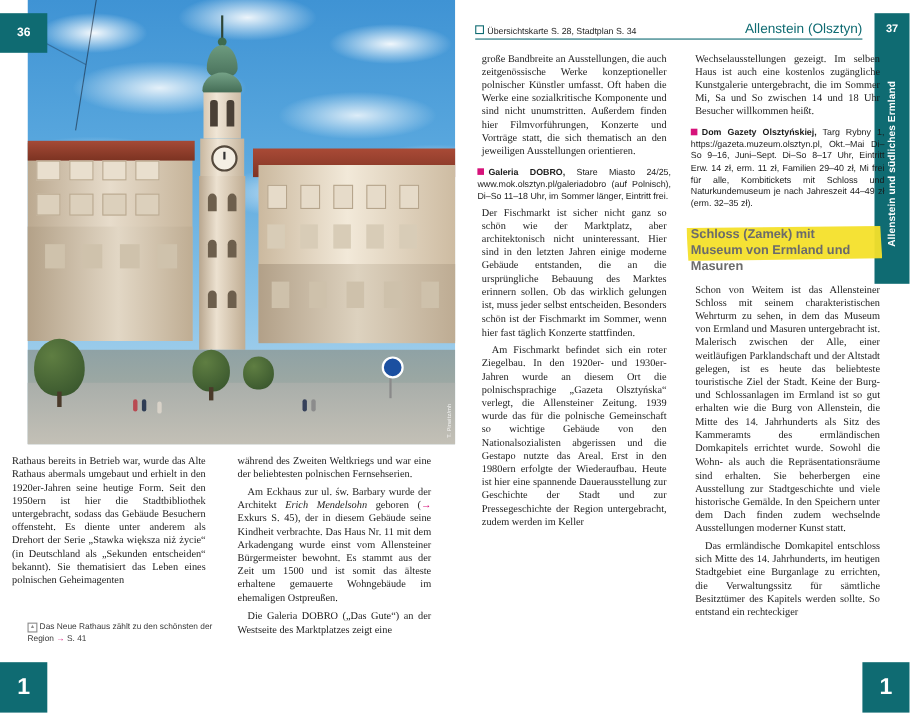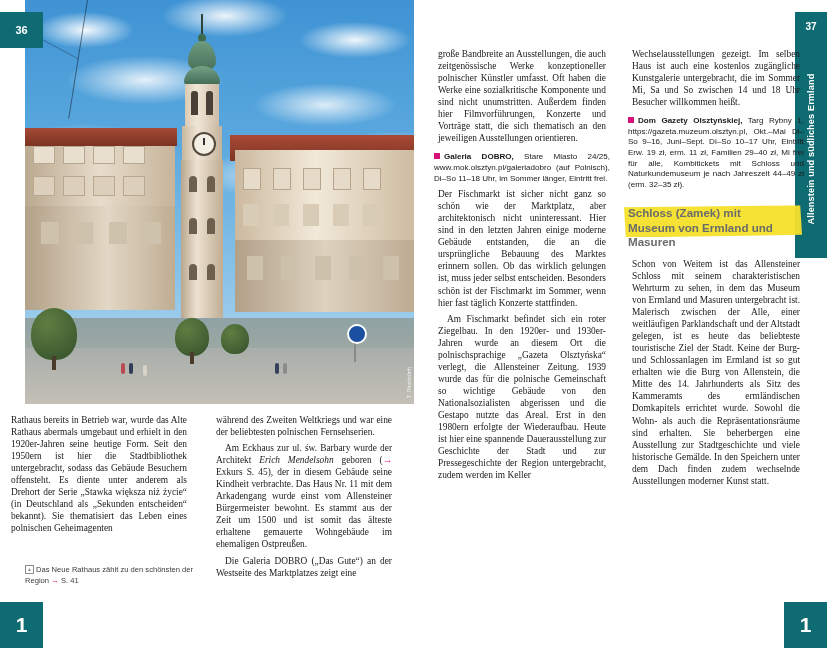--- a/index.html
+++ b/index.html
@@ -299,20 +299,24 @@
       <span>der Region</span>
       <span class="arrow">→</span>
       <span>S. 41</span>
     </div>
 
     <div class="chapbox-left">1</div>
   </div>
 
   <div class="right-page">
 
+    <div class="rheader">
+      <div class="hleft"><span class="map-icon"></span><span>Übersichtskarte S. 28, Stadtplan S. 34</span></div>
+      <div class="hright">Allenstein (Olsztyn)</div>
+    </div>
 
     <div class="pagenum-right">37</div>
     <div class="sidetab">
         <span>Allenstein und südliches Ermland</span>
       </div>
 
     <div class="rcols">
 
       <div class="rcol c1">
         <p class="body">große Bandbreite an Ausstellungen, die auch zeitgenössische Werke konzeptioneller polnischer Künstler umfasst. Oft haben die Werke eine sozialkritische Komponente und sind nicht unumstritten. Außerdem finden hier Filmvorführungen, Konzerte und Vorträge statt, die sich thematisch an den jeweiligen Ausstellungen orientieren.</p>
@@ -321,27 +325,28 @@
 
 
         <p class="body"><span>Der Fischmarkt ist sicher nicht ganz so schön wie der Marktplatz, aber architektonisch nicht uninteressant. Hier sind in den letzten Jahren einige moderne Gebäude entstanden, die an die ursprüngliche Bebauung des Marktes erinnern sollen. Ob das wirklich gelungen ist, muss jeder selbst entscheiden. Besonders schön ist der Fischmarkt im Sommer, wenn hier fast täglich </span><b>Konzerte</b><span> stattfinden.</span></p>
 
         <p class="body"><span>Am Fischmarkt befindet sich ein roter Ziegelbau. In den 1920er- und 1930er-Jahren wurde an diesem Ort die polnischsprachige „Gazeta Olsztyńska“ verlegt, die </span><b>Allensteiner Zeitung</b><span>. 1939 wurde das für die polnische Gemeinschaft so wichtige Gebäude von den Nationalsozialisten abgerissen und die Gestapo nutzte das Areal. Erst in den 1980ern erfolgte der Wiederaufbau. Heute ist hier eine spannende Dauerausstellung zur Geschichte der Stadt und zur Pressegeschichte der Region untergebracht, zudem werden im Keller</span></p>
       </div>
 
       <div class="rcol c2">
         <p class="body"><span>Wechselausstellungen gezeigt. Im selben Haus ist auch eine kostenlos zugängliche </span><b>Kunstgalerie</b><span> untergebracht, die im Sommer Mi, Sa und So zwischen 14 und 18 Uhr Besucher willkommen heißt.</span></p>
 
-        <p class="info"><span class="sq"></span><b>Dom Gazety Olsztyńskiej,</b><span> Targ Rybny 1, https://gazeta.muzeum.olsztyn.pl, Okt.–Mai Di–So 9–16, Juni–Sept. Di–So 10–17 Uhr, Eintritt Erw. 19 zł, erm. 11 zł, Familien 29–40 zł, Mi frei für alle, Kombitickets mit Schloss und Naturkundemuseum je nach Jahreszeit 44–49 zł (erm. 32–35 zł).</span></p>
+        <p class="info"><span class="sq"></span><b>Dom Gazety Olsztyńskiej,</b><span> Targ Rybny 1, https://gazeta.muzeum.olsztyn.pl, Okt.–Mai Di–So 9–16, Juni–Sept. Di–So 8–17 Uhr, Eintritt Erw. 14 zł, erm. 11 zł, Familien 29–40 zł, Mi frei für alle, Kombitickets mit Schloss und Naturkundemuseum je nach Jahreszeit 44–49 zł (erm. 32–35 zł).</span></p>
 
         <div class="hl-wrap">
           <div class="hl-band"></div>
           <h2><span>Schloss (Zamek) mit</span><br><span>Museum von Ermland und Masuren</span></h2>
         </div>
 
         <p class="body spacer-para"><span>Schon von Weitem ist das Allensteiner Schloss mit seinem charakteristischen Wehrturm zu sehen, in dem das Museum von Ermland und Masuren untergebracht ist. Malerisch zwischen der Alle, einer weitläufigen Parklandschaft und der Altstadt gelegen, ist es heute das beliebteste touristische Ziel der Stadt. Keine der Burg- und Schlossanlagen im Ermland ist so gut erhalten wie die Burg von Allenstein, die Mitte des 14. Jahrhunderts als Sitz des </span><b>Kammeramts des ermländischen Domkapitels</b><span> errichtet wurde. Sowohl die Wohn- als auch die Repräsentationsräume sind erhalten. Sie beherbergen eine </span><b>Ausstellung zur Stadtgeschichte</b><span> und viele historische Gemälde. In den Speichern unter dem Dach finden zudem wechselnde Ausstellungen </span><b>moderner Kunst</b><span> statt.</span></p>
 
+        <p class="body"><span>Das ermländische Domkapitel entschloss sich Mitte des 14. Jahrhunderts, im heutigen Stadtgebiet eine Burganlage zu errichten, die Verwaltungssitz für sämtliche Besitztümer des Kapitels werden sollte. So entstand ein </span><b>rechteckiger</b></p>
       </div>
     </div>
 
     <div class="chapbox-right">1</div>
   </div>
 </div>
 
 </body></html>

